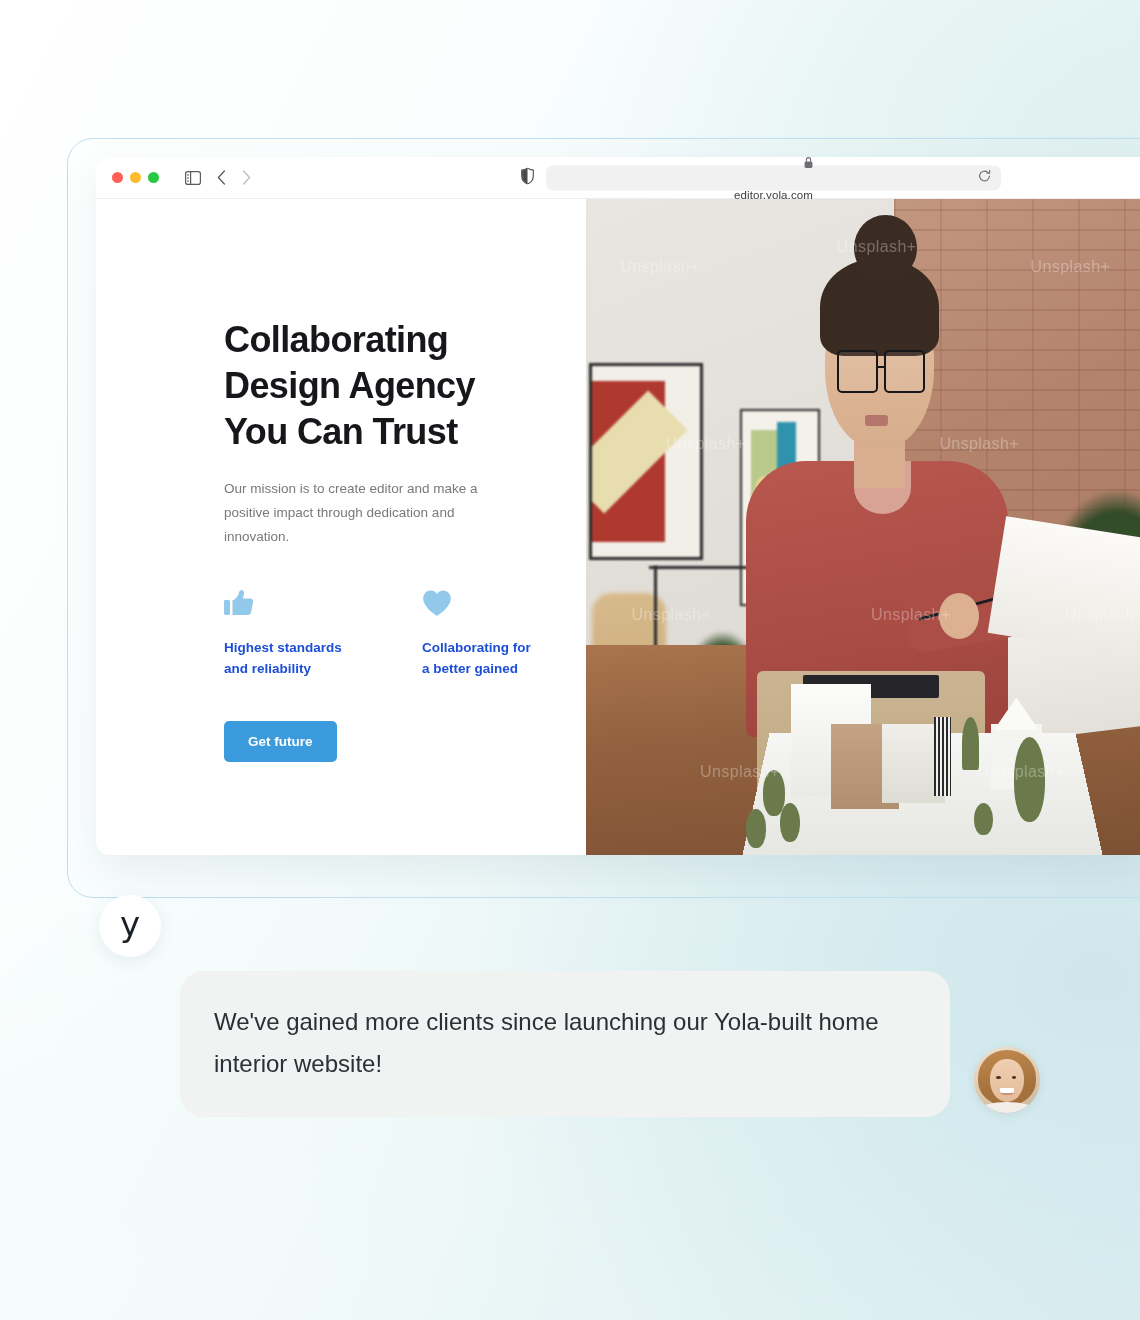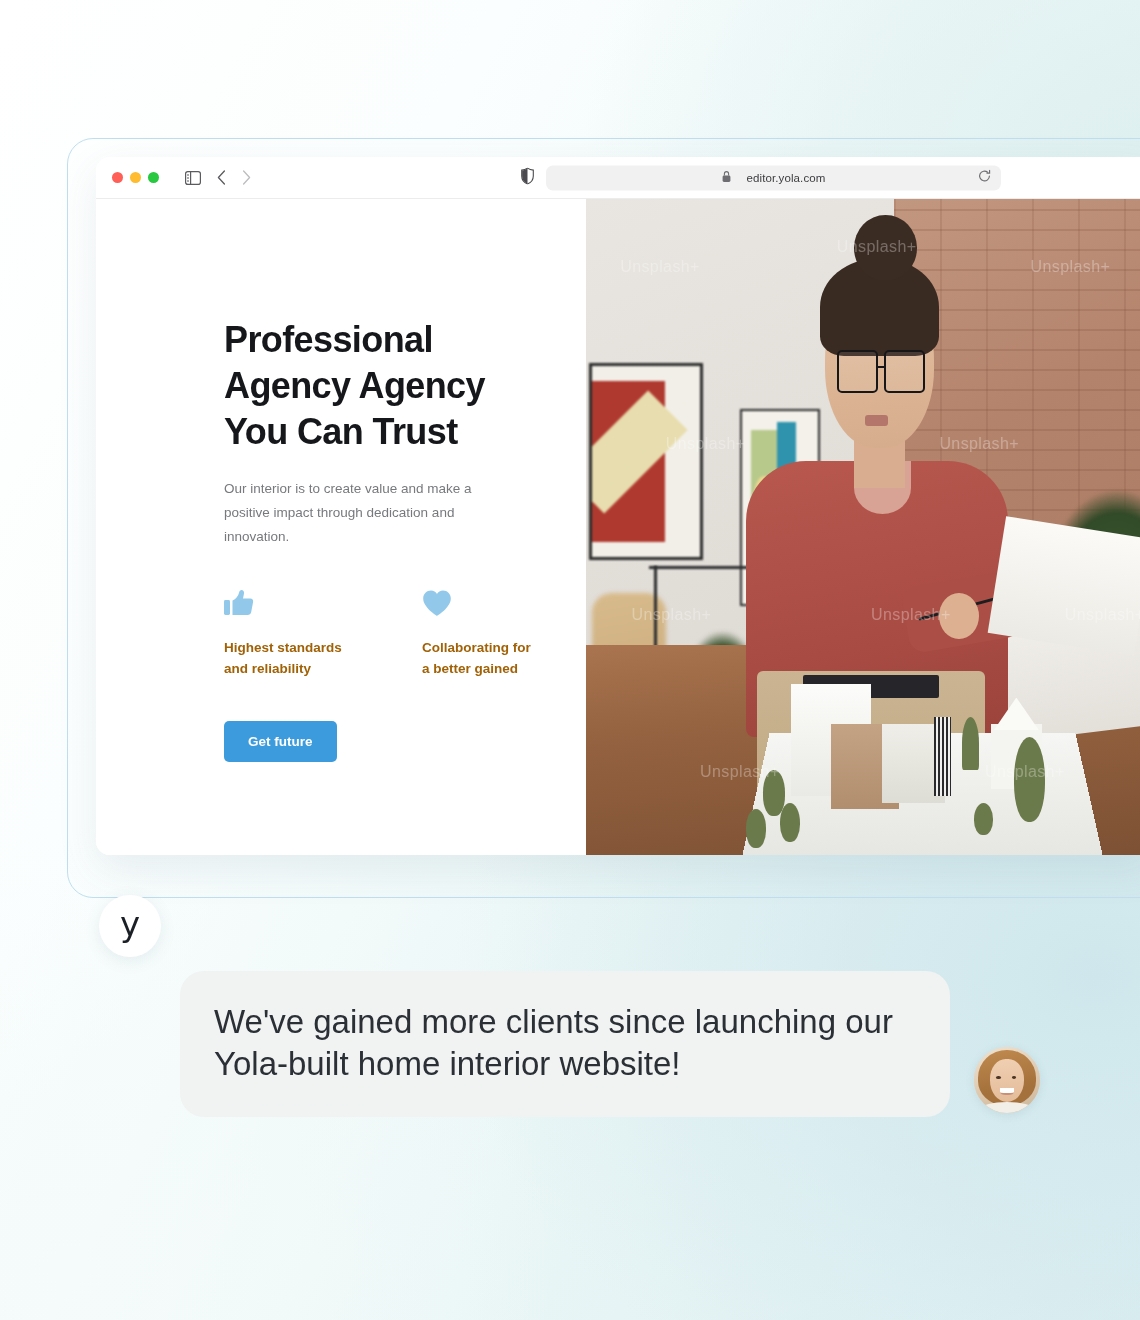--- a/index.html
+++ b/index.html
@@ -90,21 +90,21 @@
     top: 50%;
     transform: translateY(-50%);
     width: 455px;
     height: 25px;
     background: #f1f1f1;
     border-radius: 7px;
     display: flex;
     align-items: center;
     justify-content: center;
   }
-  .url-inner { display: flex; align-items: center; gap: 16px; }
+  .url-inner { display: flex; align-items: flex-end; gap: 16px; flex-direction: column; }
   .url-text {
     font-size: 11.5px;
     color: #3d3d40;
     letter-spacing: 0.1px;
   }
   .reload {
     position: absolute;
     right: 10px;
     top: 50%;
     transform: translateY(-50%);
@@ -147,21 +147,21 @@
     display: flex;
     gap: 58px;
   }
   .feature { width: 140px; }
   .feature-icon { color: #92c9ea; height: 30px; display: block; }
   .feature-label {
     margin-top: 18px;
     font-size: 13.5px;
     line-height: 21px;
     font-weight: bold;
-    color: #a16207;
+    color: #1d4ed8;
     white-space: pre-line;
   }
 
   .cta {
     margin-top: 42px;
     display: inline-block;
     background: #3b9bdc;
     color: #ffffff;
     font-size: 13.5px;
     font-weight: bold;
@@ -399,21 +399,21 @@
     margin-left: 19px;
     padding: 26px 32px;
     font-size: 26px;
     line-height: 32px;
   }
 
   .row2 { margin-top: 14px; display: flex; align-items: flex-end; padding-left: 180px; }
   .bubble-two {
     width: 770px;
     padding: 30px 34px 32px 34px;
-    font-size: 33px;
+    font-size: 24px;
     line-height: 42px;
     border-radius: 24px;
   }
 
   .avatar-photo {
     width: 66px; height: 66px;
     border-radius: 50%;
     margin-left: 24px;
     margin-bottom: 4px;
     overflow: hidden;
@@ -505,22 +505,22 @@
           <path d="M11.4 6.5 A4.9 4.9 0 1 1 9.6 2.7"></path>
           <polyline points="11.6,0.9 11.6,3.6 8.9,3.6"></polyline>
         </svg>
       </span>
     </div>
   </div>
 
   <div class="page">
 
     <div class="hero-left">
-      <h1 class="hero-title">Professional Agency Agency You Can Trust</h1>
-      <p class="hero-sub">Our interior is to create value and make a positive impact through dedication and innovation.</p>
+      <h1 class="hero-title">Collaborating Design Agency You Can Trust</h1>
+      <p class="hero-sub">Our mission is to create editor and make a positive impact through dedication and innovation.</p>
 
       <div class="features">
 
         <div class="feature">
           <span class="feature-icon">
             <svg width="30" height="29" viewBox="0 0 30 29" fill="#92c9ea">
               <rect x="0" y="11" width="6" height="15" rx="1.4"></rect>
               <path d="M8.5 26 L8.5 11.5 C11.8 10.2 14.4 7.2 15.1 3.6 C15.4 1.9 16.6 0.8 18 1.1 C19.5 1.4 20.3 2.9 20 4.6 L19 9.6 L26.4 9.6 C28.2 9.6 29.5 11.2 29.1 12.9 L27.2 22.9 C26.9 24.7 25.4 26 23.6 26 Z"></path>
             </svg>
           </span>

